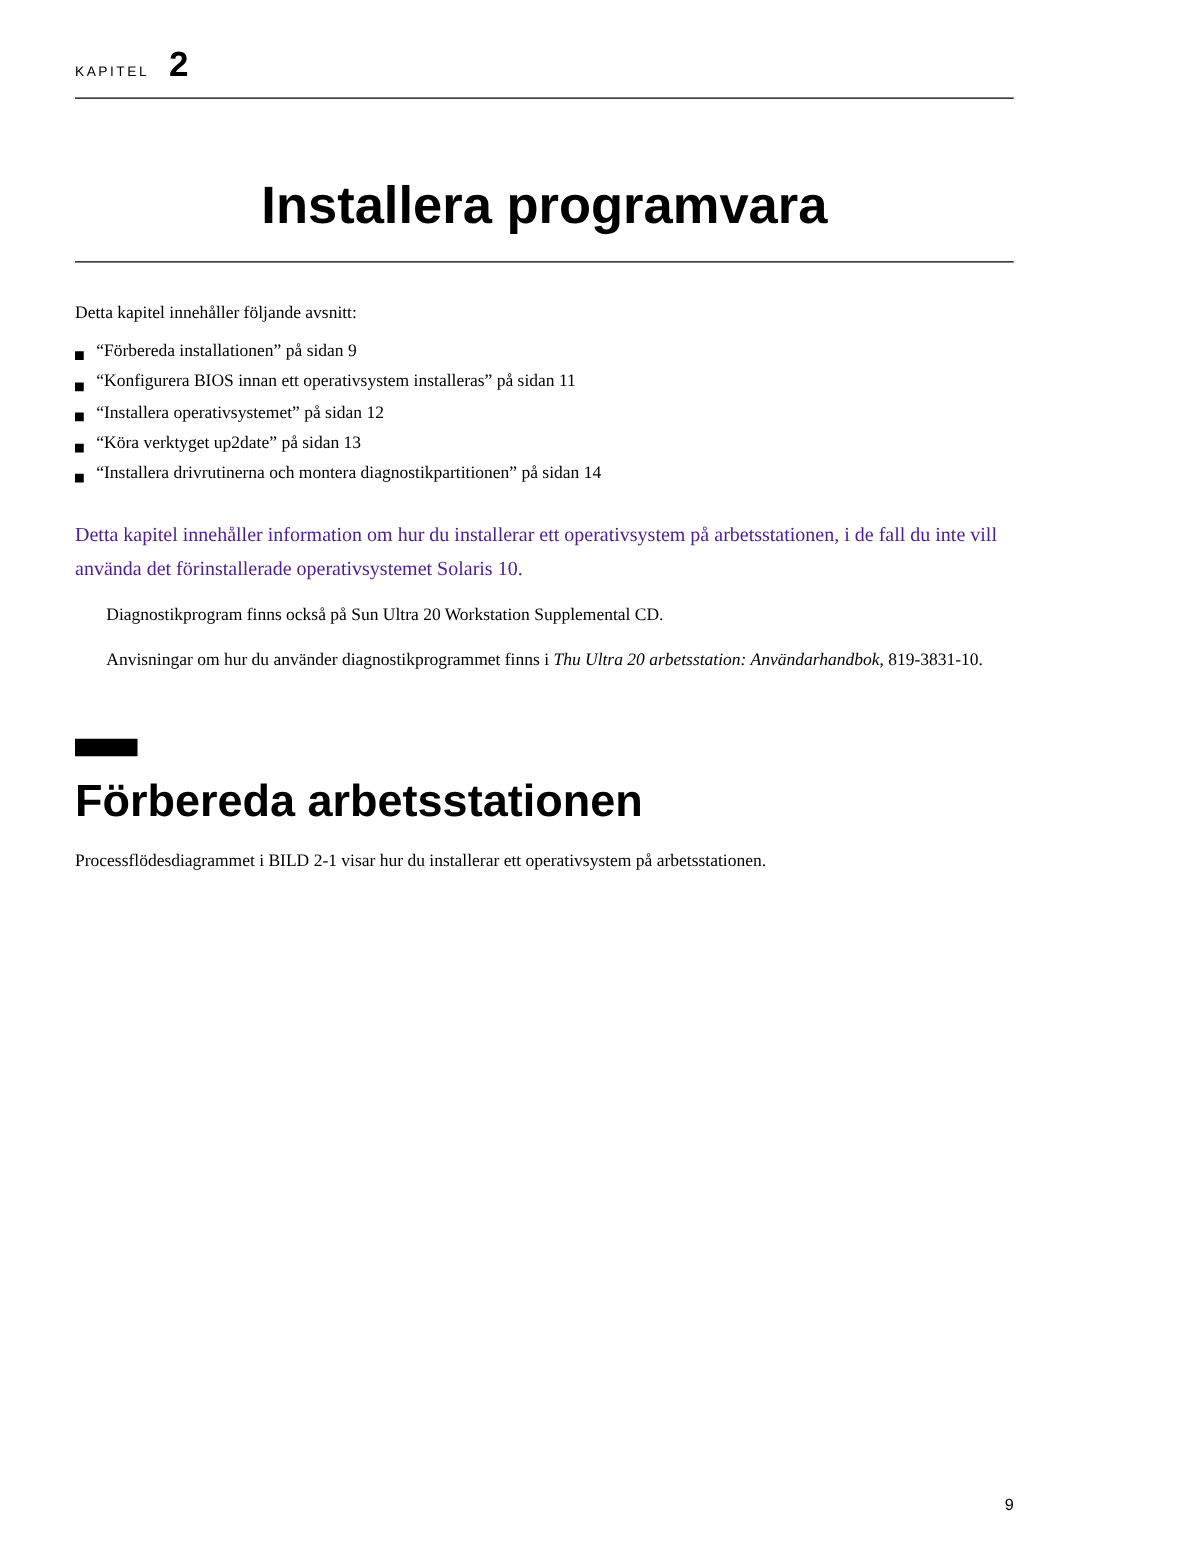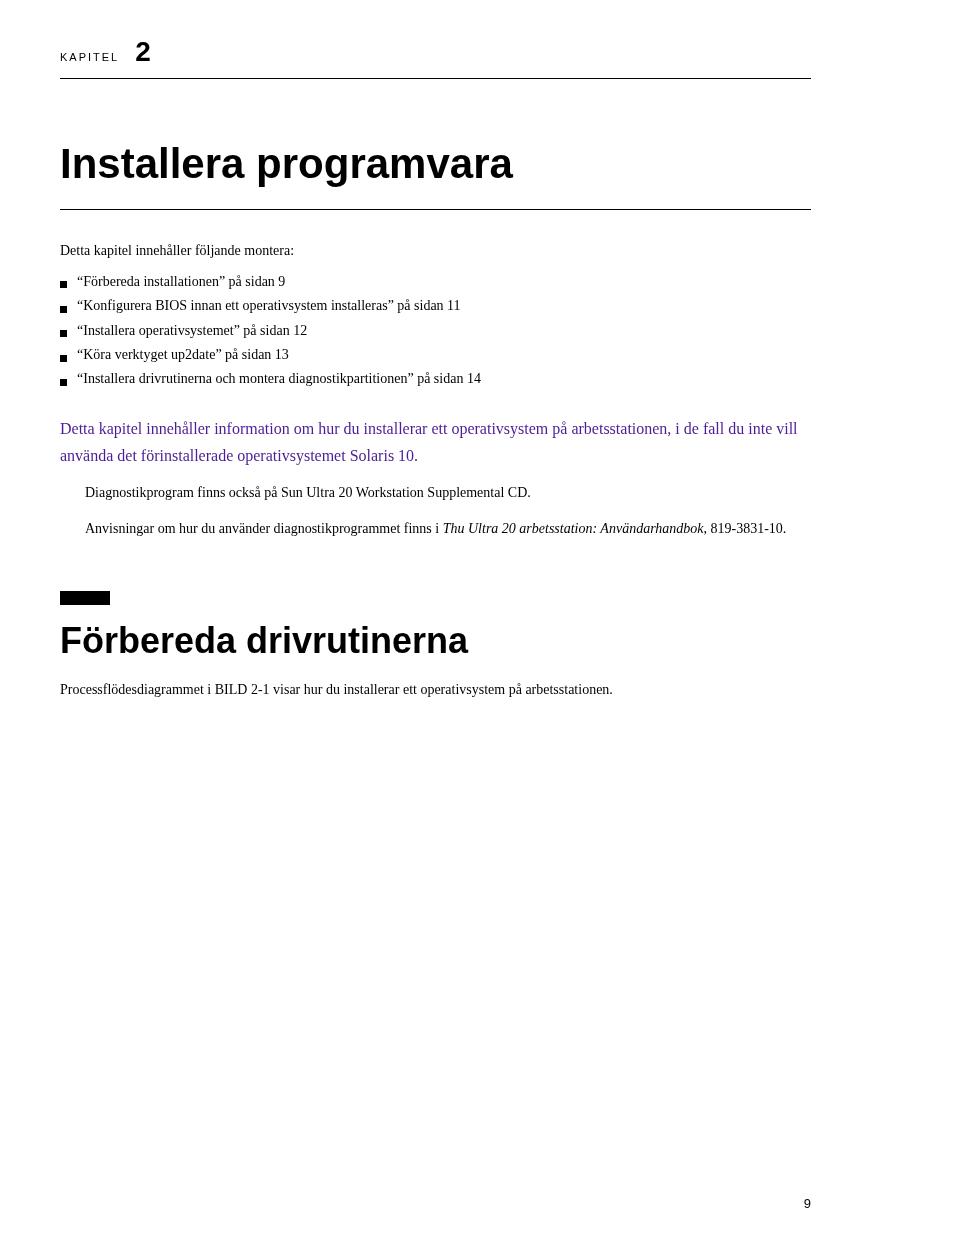--- a/index.html
+++ b/index.html
@@ -57,20 +57,21 @@
     }
 
     
     .chapter-title {
       font-family: Arial, Helvetica, sans-serif;
       font-size: 42px;
       font-weight: bold;
       color: #000;
       margin: 60px 60px 0 60px;
       line-height: 1.2;
+      text-align: center;
     }
 
     
     .title-rule {
       border: none;
       border-top: 1.5px solid #000;
       margin: 20px 60px 0 60px;
     }
 
     
@@ -178,21 +179,21 @@
   <div class="chapter-header">
     <span class="chapter-label">KAPITEL</span>
     <span class="chapter-number">2</span>
   </div>
   <hr class="header-rule">
 
   <h1 class="chapter-title">Installera programvara</h1>
   <hr class="title-rule">
 
   <div class="intro-section">
-    <p class="intro-text">Detta kapitel innehåller följande montera:</p>
+    <p class="intro-text">Detta kapitel innehåller följande avsnitt:</p>
 
     <ul class="bullet-list">
       <li>
         <span class="bullet-square"></span>
         <span>“Förbereda installationen” på sidan&nbsp;9</span>
       </li>
       <li>
         <span class="bullet-square"></span>
         <span>“Konfigurera BIOS innan ett operativsystem installeras” på sidan&nbsp;11</span>
       </li>
@@ -216,19 +217,19 @@
 
     <p class="body-text-para">
       <span>Anvisningar om hur du använder diagnostikprogrammet finns i&nbsp;</span><span class="italic">Thu Ultra 20 arbetsstation: Användarhandbok</span><span>,&nbsp;819-3831-10.</span>
     </p>
   </div>
 
   <div class="section-divider">
     <span class="section-black-bar"></span>
   </div>
 
-  <h2 class="section-title">Förbereda drivrutinerna</h2>
+  <h2 class="section-title">Förbereda arbetsstationen</h2>
 
   <p class="section-body">Processflödesdiagrammet i BILD&nbsp;2-1 visar hur du installerar ett operativsystem på arbetsstationen.</p>
 
   <div class="page-number">9</div>
 
 </div>
 
 </body></html>

